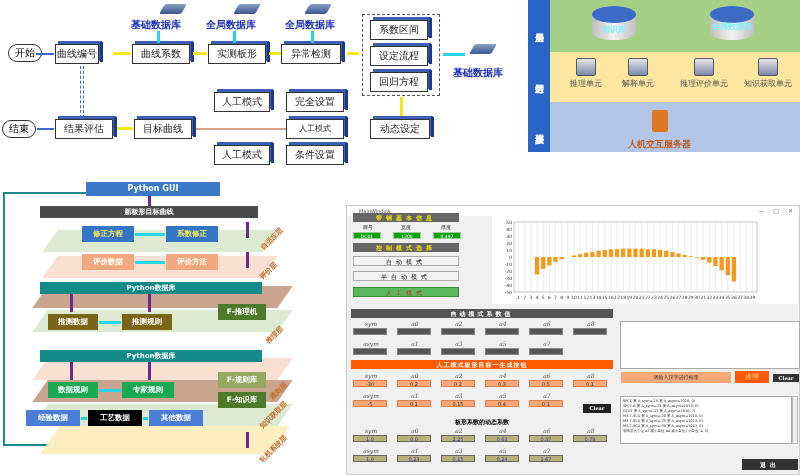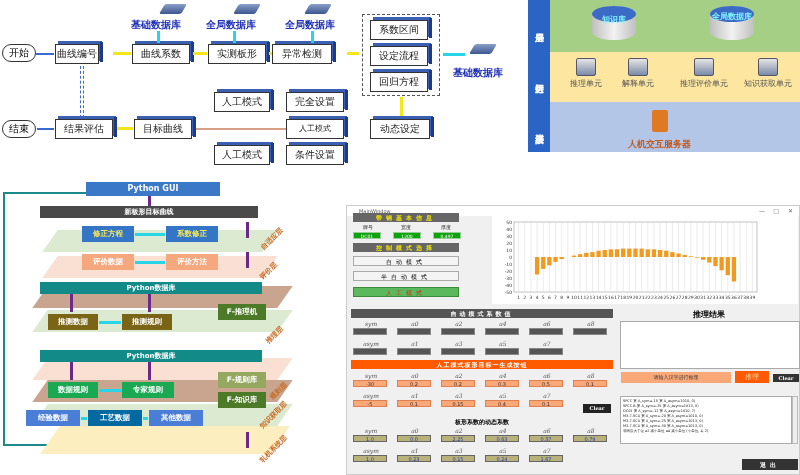--- a/index.html
+++ b/index.html
@@ -12,21 +12,21 @@
 .term{position:absolute;height:18px;border:1.5px solid #333;border-radius:9px;background:#fff;font-size:10px;line-height:15px;text-align:center;padding:0 3px;font-family:"DejaVu Serif",serif}
 .dbicon{position:absolute;width:22px;height:10px;background:linear-gradient(#8aa0c8,#3d5590);transform:skewX(-30deg);border-radius:2px}
 .dblabel{position:absolute;font-size:10px;font-weight:bold;color:#1d2fb4}
 .dash{position:absolute;border:1.5px dashed #555}
 .hline{position:absolute;height:1.5px}
 
 #arch{left:528px;top:0;width:272px;height:203px}
 .layer{position:absolute;left:0;width:272px}
 .layer-tag{position:absolute;left:0;top:0;bottom:0;width:22px;background:#2a64c4;color:#fff;font-size:9px;font-weight:bold;display:flex;align-items:center;justify-content:center;text-align:center;line-height:13px;writing-mode:vertical-rl}
 .cyl{position:absolute;width:44px;height:34px;border-radius:22px/8px;background:linear-gradient(90deg,#bfbfbf,#f2f2f2,#bfbfbf)}
-.cyl .top{position:absolute;left:0;top:0;width:44px;height:16px;border-radius:50%;background:#3b6bc4;color:#7ef3ff;font-size:8px;font-weight:bold;text-align:center;line-height:8px;padding-top:7px}
+.cyl .top{position:absolute;left:0;top:0;width:44px;height:16px;border-radius:50%;background:#3b6bc4;color:#7ef3ff;font-size:8px;font-weight:bold;text-align:center;line-height:8px;padding-top:17px}
 .unit{position:absolute;text-align:center;font-size:8px;color:#555}
 .pc{width:20px;height:18px;margin:0 auto 2px;background:linear-gradient(#e5e5e5,#7a8aa8);border:1px solid #556;border-radius:2px}
 
 #stack{left:0;top:178px;width:300px;height:297px}
 .plane{position:absolute;transform:skewX(-35deg)}
 .blk{position:absolute;height:16px;color:#fff;font-size:7.5px;text-align:center;line-height:16px;font-weight:bold}
 .bar3d{position:absolute;color:#fff;font-size:8px;text-align:center;font-weight:bold}
 .vtag{position:absolute;font-size:7px;font-weight:bold;color:#c86a24;transform:rotate(-45deg);white-space:nowrap}
 .parrow{position:absolute;width:3px;background:#6a2a8a}
 .carrow{position:absolute;height:3px;background:#28d4e8}
@@ -42,29 +42,29 @@
 .gray-box{position:absolute;height:7px;background:#555;border:1px solid #888}
 .org-box{position:absolute;height:7px;background:#f9a878;border:1px solid #d58;font-size:5px;text-align:center;line-height:6px;color:#333;border-color:#e08050}
 .olive-box{position:absolute;height:7px;background:#b8b27a;border:1px solid #666;font-size:5px;text-align:center;line-height:6px;color:#2b3bb0}
 .dark-btn{position:absolute;background:#222;color:#fff;font-size:5px;text-align:center;font-weight:bold;font-family:"DejaVu Serif",serif}
 #chartbox{position:absolute;left:145px;top:8px;width:306px;height:90px;background:#fff}
 </style>
 </head>
 <body>
 
 <div id="flow" class="abs">
-  <div class="term" style="left:2px;top:44px;width:34px">开始</div>
+  <div class="term" style="left:8px;top:44px;width:34px">开始</div>
   <div class="hline" style="left:36px;top:53px;width:18px;background:#3a6ad0"></div>
   <div class="fbox" style="left:55px;top:44px;width:44px">曲线编号</div>
   <div class="hline" style="left:113px;top:52px;width:18px;background:#f5e61c;height:3px"></div>
   <div class="fbox" style="left:132px;top:44px;width:58px">曲线系数</div>
   <div class="hline" style="left:193px;top:52px;width:14px;background:#f5e61c;height:3px"></div>
   <div class="fbox" style="left:208px;top:44px;width:58px">实测板形</div>
   <div class="hline" style="left:269px;top:52px;width:14px;background:#f5e61c;height:3px"></div>
-  <div class="fbox" style="left:272px;top:44px;width:60px">异常检测</div>
+  <div class="fbox" style="left:281px;top:44px;width:60px">异常检测</div>
   <div class="hline" style="left:347px;top:52px;width:12px;background:#f5e61c;height:3px"></div>
 
   <div class="dbicon" style="left:162px;top:4px"></div>
   <div class="dblabel" style="left:131px;top:18px">基础数据库</div>
   <div class="hline" style="left:157px;top:31px;width:3px;height:12px;background:#28d4e8"></div>
   <div class="dbicon" style="left:236px;top:4px"></div>
   <div class="dblabel" style="left:206px;top:18px">全局数据库</div>
   <div class="hline" style="left:233px;top:31px;width:3px;height:12px;background:#28d4e8"></div>
   <div class="dbicon" style="left:307px;top:4px"></div>
   <div class="dblabel" style="left:285px;top:18px">全局数据库</div>
@@ -156,21 +156,21 @@
   <div class="blk" style="left:48px;top:204px;width:50px;background:#1aa852">数据规则</div>
   <div class="carrow" style="left:99px;top:211px;width:22px"></div>
   <div class="blk" style="left:122px;top:204px;width:52px;background:#1aa852">专家规则</div>
   <div class="blk" style="left:218px;top:194px;width:48px;background:#94a860">F-规则库</div>
   <div class="blk" style="left:218px;top:214px;width:48px;background:#4c7a28">F-知识库</div>
   <div class="parrow" style="left:70px;top:184px;height:18px"></div>
   <div class="parrow" style="left:148px;top:184px;height:18px"></div>
 
   <div class="blk" style="left:26px;top:232px;width:54px;background:#4a7ed6">经验数据</div>
   <div class="carrow" style="left:81px;top:239px;width:6px"></div>
-  <div class="blk" style="left:88px;top:232px;width:54px;background:#0369a1">工艺数据</div>
+  <div class="blk" style="left:88px;top:232px;width:54px;background:#000000">工艺数据</div>
   <div class="carrow" style="left:143px;top:239px;width:5px"></div>
   <div class="blk" style="left:149px;top:232px;width:54px;background:#4a7ed6">其他数据</div>
   <div class="parrow" style="left:246px;top:254px;height:16px"></div>
 
   <div class="vtag" style="left:258px;top:56px">自适应层</div>
   <div class="vtag" style="left:258px;top:88px">评价层</div>
   <div class="vtag" style="left:264px;top:152px">推理层</div>
   <div class="vtag" style="left:268px;top:208px">规则层</div>
   <div class="vtag" style="left:256px;top:232px">知识获取层</div>
   <div class="vtag" style="left:256px;top:266px">轧机系统层</div>
@@ -395,21 +395,20 @@
       <div class="coef-lbl" style="left: 54px; top: 241px; width: 28px;">a1</div>
       <div class="olive-box" style="left: 50px; top: 249px; width: 34px;">0.23</div>
       <div class="coef-lbl" style="left: 98px; top: 241px; width: 28px;">a3</div>
       <div class="olive-box" style="left: 94px; top: 249px; width: 34px;">0.15</div>
       <div class="coef-lbl" style="left: 142px; top: 241px; width: 28px;">a5</div>
       <div class="olive-box" style="left: 138px; top: 249px; width: 34px;">0.24</div>
       <div class="coef-lbl" style="left: 186px; top: 241px; width: 28px;">a7</div>
       <div class="olive-box" style="left: 182px; top: 249px; width: 34px;">1.67</div>
     </div>
 
-  <div class="abs" style="left:270px;top:103px;width:184px;font-size:8px;text-align:center;font-weight:bold;font-family:'DejaVu Serif',serif">推理结果</div>
   <div class="abs" style="left:273px;top:115px;width:180px;height:48px;background:#fff;border:1px solid #aaa"></div>
   <div class="abs" style="left:274px;top:166px;width:110px;height:11px;background:#f9a878;font-size:5px;text-align:center;line-height:11px;color:#333">请输入汉字进行推理</div>
   <div class="abs" style="left:388px;top:165px;width:34px;height:12px;background:#ff5a00;color:#ffd0a0;font-size:7px;text-align:center;line-height:12px;font-family:'DejaVu Serif',serif">推理</div>
   <div class="dark-btn" style="left:426px;top:168px;width:26px;height:8px;line-height:8px;background:#333">Clear</div>
   <div id="rules-box" class="abs" style="left:273px;top:190px;width:172px;height:48px;background:#fff;border:1px solid #aaa;font-size:3.5px;line-height:5px;padding:2px;color:#222;overflow:hidden">
       <div>SPCC 宽 A_sym=-15 宽 A_asym=1010, 0)</div>
       <div>SPCC-B 宽 A_sym=-25 宽 A_asym=1013, 0)</div>
       <div>DC01 宽 A_sym=-12 宽 A_asym=1010, 7)</div>
       <div>M3-7-SCA 宽 A_sym=-20 宽 A_asym=1010, 0)</div>
       <div>M3-7-SCA 宽 A_sym=-25 宽 A_asym=1013, 0)</div>

